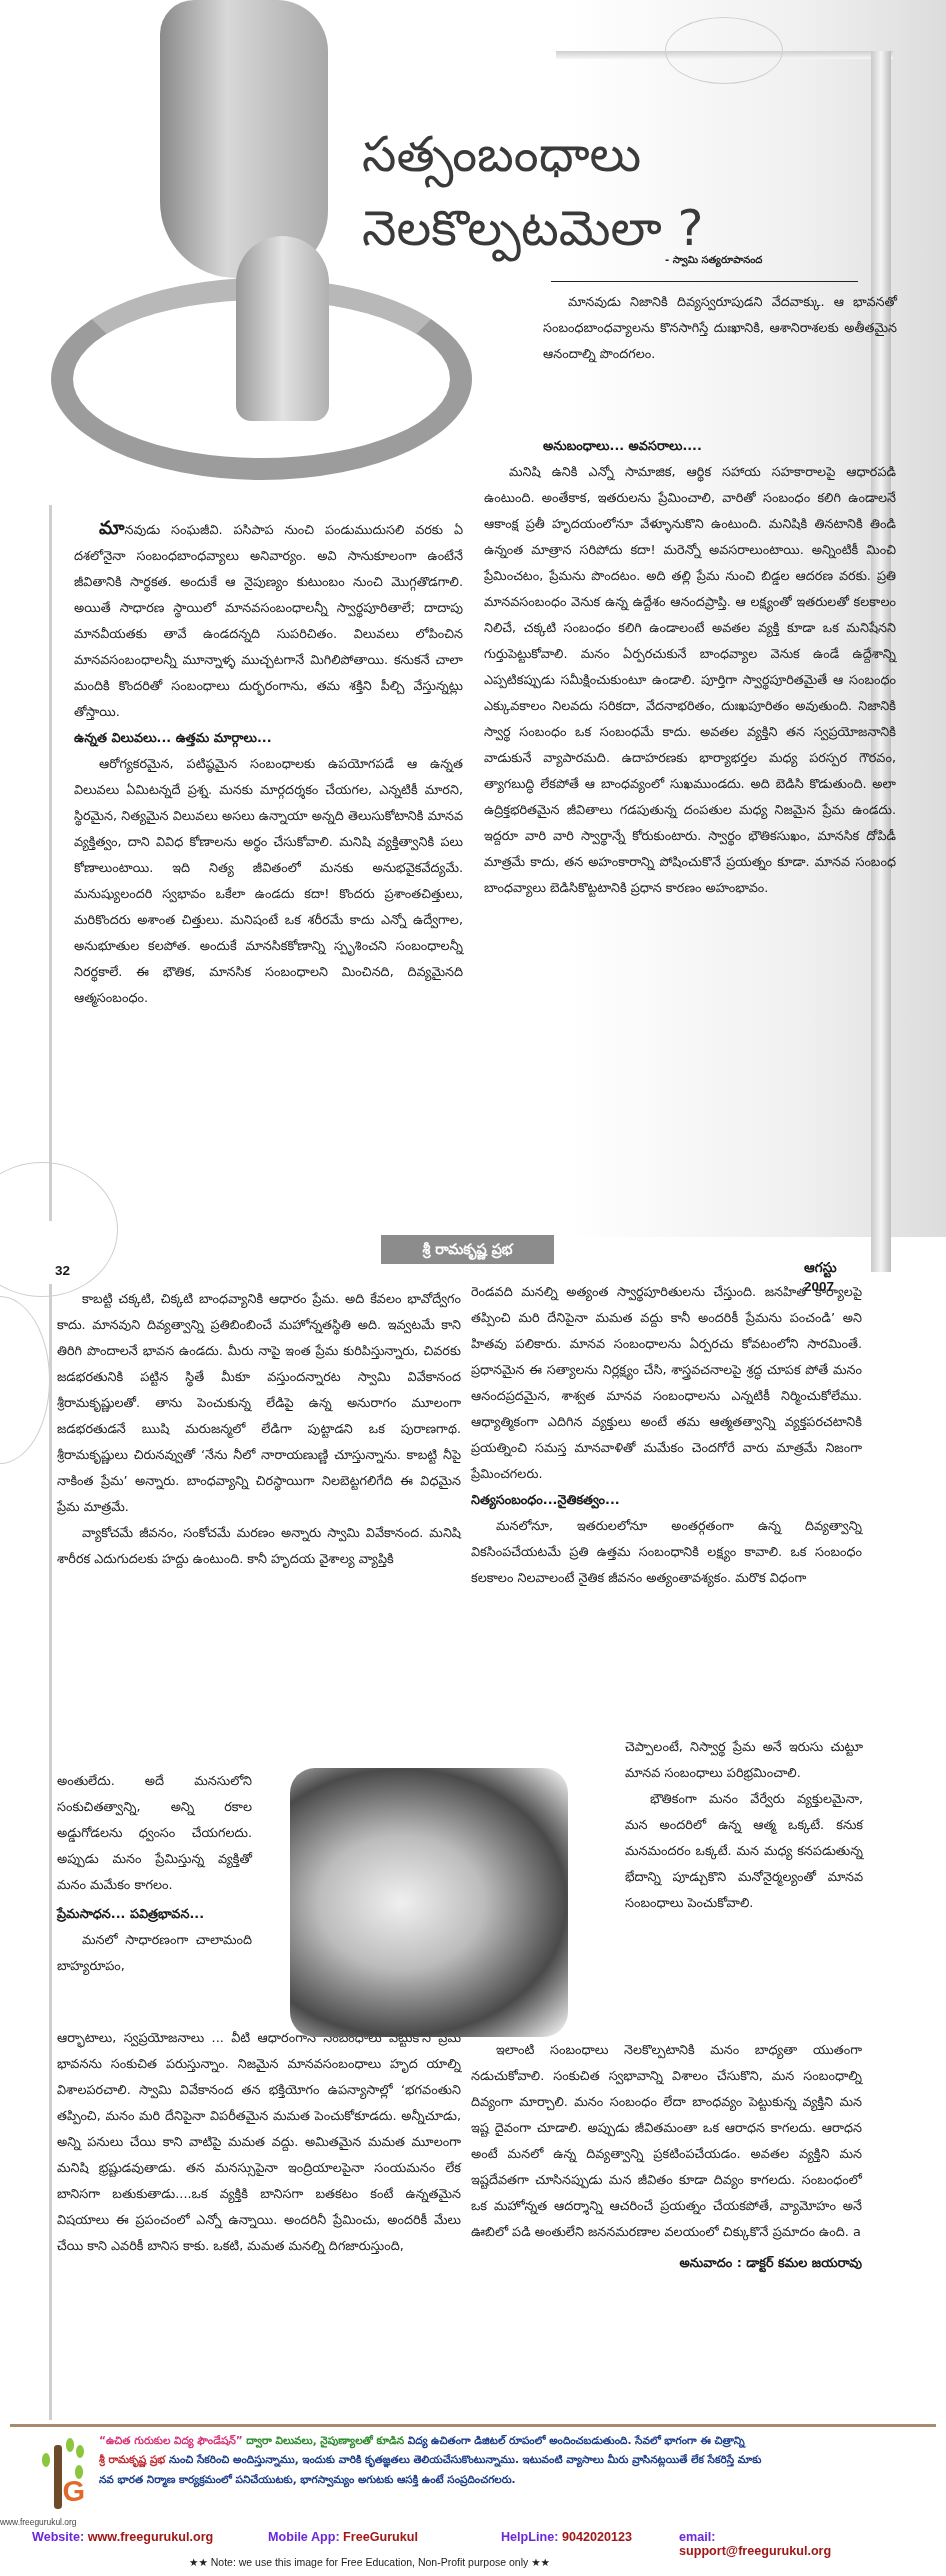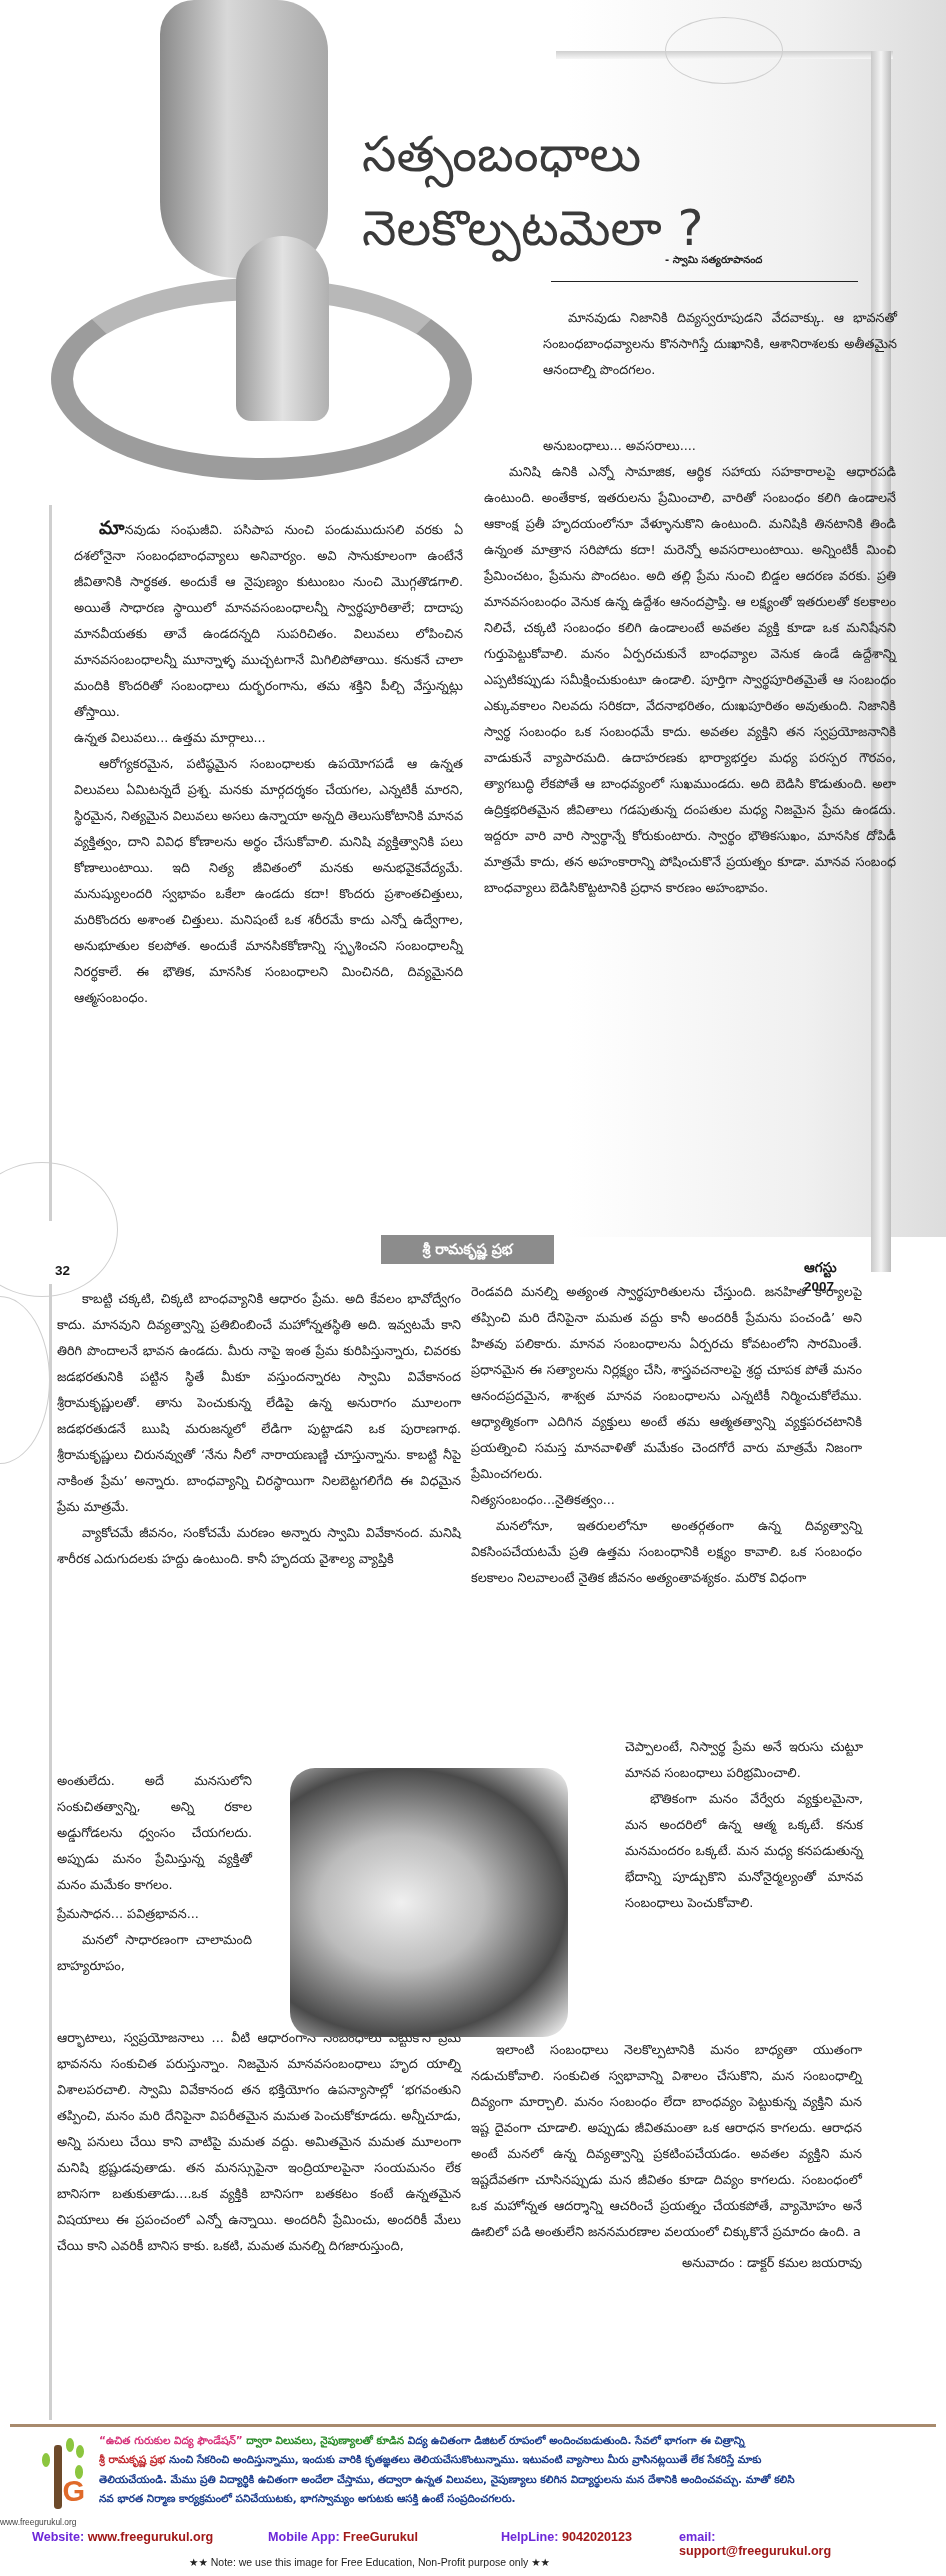--- a/index.html
+++ b/index.html
@@ -16,21 +16,21 @@
   .hand-small { position: absolute; left: 219px; top: 236px; width: 93px; height: 185px; background: linear-gradient(90deg,#9a9a9a,#e2e2e2 50%,#b0b0b0); border-radius: 51px 51px 17px 17px; }
   .people-ring { position: absolute; left: 34px; top: 278px; width: 421px; height: 202px; border-radius: 50%; border: 22px solid #9c9c9c; border-top-color: #b8b8b8; }
   
   .title { position: absolute; left: 362px; top: 118px; font-size: 49px; line-height: 74px; color: #3a3a3a; font-weight: normal; }
   .author { position: absolute; left: 665px; top: 254px; font-size: 10px; font-weight: bold; color: #222; }
   .author-rule { position: absolute; left: 551px; top: 281px; width: 307px; height: 0.8px; background: #222; }
   
   .txt { position: absolute; font-size: 12.8px; line-height: 26px; text-align: justify; font-family: "DejaVu Sans", sans-serif; }
   .txt p { text-indent: 25px; }
   .txt p.noind { text-indent: 0; }
-  .txt .head { font-weight: normal; text-indent: 0; }
+  .txt .head { font-weight: bold; text-indent: 0; }
   .dropcap { font-weight: bold; font-size: 18.5px; }
   .left-border { position: absolute; left: 49px; width: 2.5px; background: #cfcfcf; }
   
   .banner { position: absolute; left: 381px; top: 1235px; width: 173px; height: 29px; background: #8c8c8c; color: #fff; font-size: 14.3px; font-weight: bold; text-align: center; line-height: 29px; }
   .pagenum { position: absolute; left: 55px; top: 1263px; font-size: 13.5px; font-weight: bold; font-family: "Liberation Sans", sans-serif; }
   .issue-date { position: absolute; left: 804px; top: 1260px; font-size: 13.5px; font-weight: bold; font-family: "Liberation Sans", sans-serif; }
   .hands-photo { position: absolute; left: 290px; top: 1768px; width: 278px; height: 269px; background: radial-gradient(ellipse at 40% 50%, #f0f0f0 0%, #bcbcbc 35%, #4a4a4a 70%, #ffffff 100%); border-radius: 25px; }
   .footer-rule { position: absolute; left: 10px; top: 2424px; width: 926px; height: 2.5px; background: #a88a6d; }
   .logo { position: absolute; left: 23.6px; top: 2433px; width: 67px; height: 84px; }
   .logo-trunk { position: absolute; left: 30px; top: 11.8px; width: 8.4px; height: 64px; background: #6d4a2a; border-radius: 3.4px; }
@@ -63,21 +63,21 @@
     <div class="hand-small"></div>
   </div>
 
   <h1 class="title">
     <div>సత్సంబంధాలు</div>
     <div>నెలకొల్పటమెలా ?</div>
   </h1>
   <div class="author">- స్వామి సత్యరూపానంద</div>
   <div class="author-rule"></div>
 
-  <div class="txt" style="left:543px;top:305px;width:354px;">
+  <div class="txt" style="left:543px;top:289px;width:354px;">
     <p>మానవుడు నిజానికి దివ్యస్వరూపుడని వేదవాక్కు. ఆ భావనతో సంబంధబాంధవ్యాలను కొనసాగిస్తే దుఃఖానికి, ఆశానిరాశలకు అతీతమైన ఆనందాల్ని పొందగలం.</p>
   </div>
 
   <div class="txt" style="left:484px;top:433px;width:412px;">
     <p class="head" style="padding-left:59px;">అనుబంధాలు... అవసరాలు....</p>
     <p>మనిషి ఉనికి ఎన్నో సామాజిక, ఆర్థిక సహాయ సహకారాలపై ఆధారపడి ఉంటుంది. అంతేకాక, ఇతరులను ప్రేమించాలి, వారితో సంబంధం కలిగి ఉండాలనే ఆకాంక్ష ప్రతీ హృదయంలోనూ వేళ్ళూనుకొని ఉంటుంది. మనిషికి తినటానికి తిండి ఉన్నంత మాత్రాన సరిపోదు కదా! మరెన్నో అవసరాలుంటాయి. అన్నింటికీ మించి ప్రేమించటం, ప్రేమను పొందటం. అది తల్లి ప్రేమ నుంచి బిడ్డల ఆదరణ వరకు. ప్రతి మానవసంబంధం వెనుక ఉన్న ఉద్దేశం ఆనందప్రాప్తి. ఆ లక్ష్యంతో ఇతరులతో కలకాలం నిలిచే, చక్కటి సంబంధం కలిగి ఉండాలంటే అవతల వ్యక్తి కూడా ఒక మనిషేనని గుర్తుపెట్టుకోవాలి. మనం ఏర్పరచుకునే బాంధవ్యాల వెనుక ఉండే ఉద్దేశాన్ని ఎప్పటికప్పుడు సమీక్షించుకుంటూ ఉండాలి. పూర్తిగా స్వార్థపూరితమైతే ఆ సంబంధం ఎక్కువకాలం నిలవదు సరికదా, వేదనాభరితం, దుఃఖపూరితం అవుతుంది. నిజానికి స్వార్థ సంబంధం ఒక సంబంధమే కాదు. అవతల వ్యక్తిని తన స్వప్రయోజనానికి వాడుకునే వ్యాపారమది. ఉదాహరణకు భార్యాభర్తల మధ్య పరస్పర గౌరవం, త్యాగబుద్ధి లేకపోతే ఆ బాంధవ్యంలో సుఖముండదు. అది బెడిసి కొడుతుంది. అలా ఉద్రిక్తభరితమైన జీవితాలు గడపుతున్న దంపతుల మధ్య నిజమైన ప్రేమ ఉండదు. ఇద్దరూ వారి వారి స్వార్థాన్నే కోరుకుంటారు. స్వార్థం భౌతికసుఖం, మానసిక దోపిడీ మాత్రమే కాదు, తన అహంకారాన్ని పోషించుకొనే ప్రయత్నం కూడా. మానవ సంబంధ బాంధవ్యాలు బెడిసికొట్టటానికి ప్రధాన కారణం అహంభావం.</p>
   </div>
 
   <div class="left-border" style="top:505px;height:716px;"></div>
   <div class="txt" style="left:74px;top:515px;width:389px;">
@@ -127,21 +127,20 @@
     <div class="logo-leaf" style="left:52px;top:11.8px;"></div>
     <div class="logo-leaf" style="left:18.5px;top:20px;"></div>
     <div class="logo-leaf" style="left:51px;top:32px;"></div>
     <div class="logo-g">G</div>
   </div>
   <div class="logo-url">www.freegurukul.org</div>
 
   <div class="ft">
     <div><span class="pink">“ఉచిత గురుకుల విద్య ఫౌండేషన్”</span> <span class="green">ద్వారా విలువలు, నైపుణ్యాలతో కూడిన</span> <span>విద్య ఉచితంగా డిజిటల్ రూపంలో అందించబడుతుంది. సేవలో భాగంగా ఈ చిత్రాన్ని</span></div>
     <div><span class="red">శ్రీ రామకృష్ణ ప్రభ</span> <span>నుంచి సేకరించి అందిస్తున్నాము, ఇందుకు వారికి కృతజ్ఞతలు తెలియచేసుకొంటున్నాము. ఇటువంటి వ్యాసాలు మీరు వ్రాసినట్లయితే లేక సేకరిస్తే మాకు</span></div>
-    <div>తెలియచేయండి. మేము ప్రతి విద్యార్థికి ఉచితంగా అందేలా చేస్తాము, తద్వారా ఉన్నత విలువలు, నైపుణ్యాలు కలిగిన విద్యార్థులను మన దేశానికి అందించవచ్చు. మాతో కలిసి</div>
     <div>నవ భారత నిర్మాణ కార్యక్రమంలో పనిచేయుటకు, భాగస్వామ్యం అగుటకు ఆసక్తి ఉంటే సంప్రదించగలరు.</div>
   </div>
 
   <div class="contacts" style="left:32px;"><span class="k">Website:</span> <span class="v">www.freegurukul.org</span></div>
   <div class="contacts" style="left:268px;"><span class="k">Mobile App:</span> <span class="v">FreeGurukul</span></div>
   <div class="contacts" style="left:501px;"><span class="k">HelpLine:</span> <span class="v">9042020123</span></div>
   <div class="contacts" style="left:679px;"><span class="k">email:</span> <span class="v">support@freegurukul.org</span></div>
   <div class="note">★★  Note:  we use this image for Free Education, Non-Profit purpose only  ★★</div>
 </div>
 

